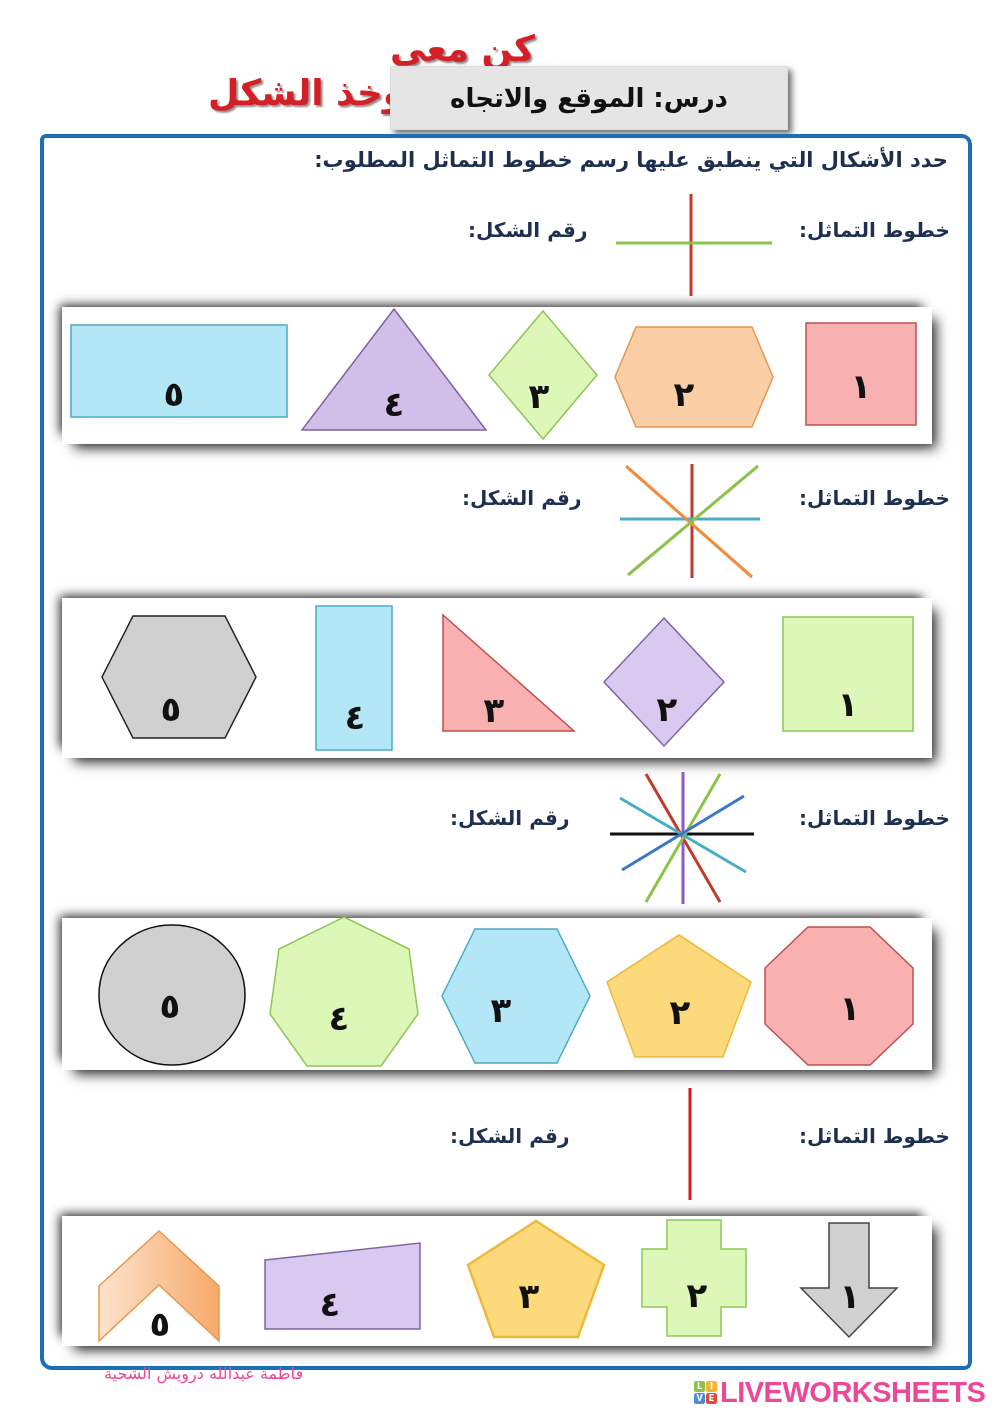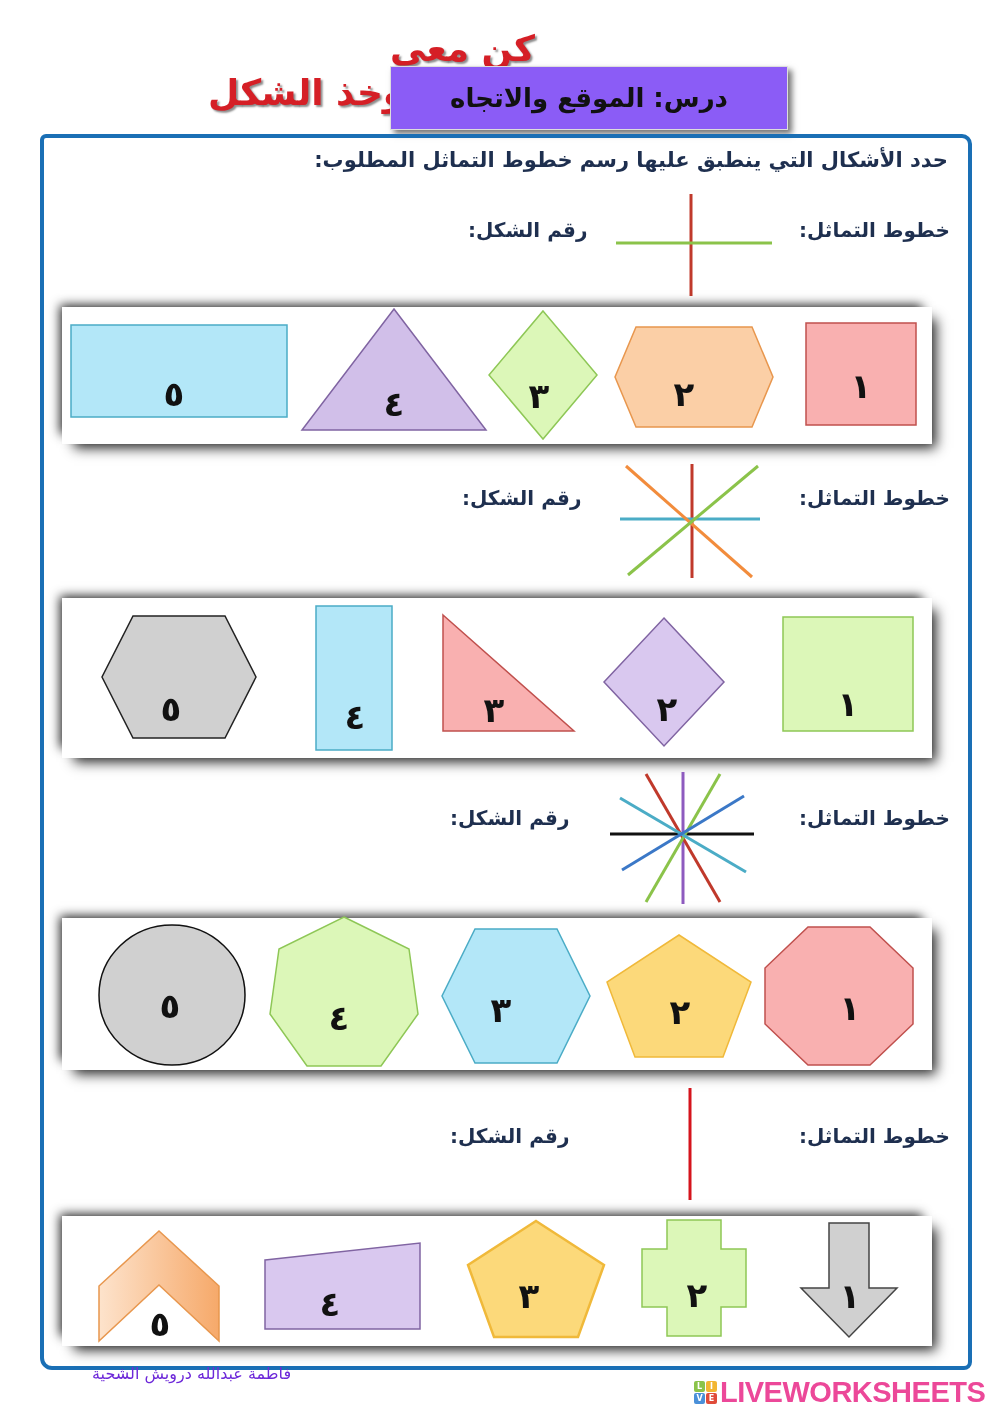--- a/index.html
+++ b/index.html
@@ -7,21 +7,21 @@
     width: 1000px; height: 1413px; background: #ffffff; position: relative; overflow: hidden;
     font-family: "DejaVu Sans", sans-serif;
   }
   .abs { position: absolute; }
   .title-red {
     color: #d51f26; font-weight: bold; font-size: 36px; direction: rtl; white-space: nowrap;
     text-shadow: 2px 2px 2px rgba(0,0,0,0.45);
     font-family: "DejaVu Sans", sans-serif;
   }
   .lesson-box {
-    left: 390px; top: 66px; width: 396px; height: 62px; background: #8b5cf6;
+    left: 390px; top: 66px; width: 396px; height: 62px; background: #e5e5e5;
     box-shadow: 4px 4px 6px rgba(0,0,0,0.55); border: 1px solid #ddd;
     display: flex; align-items: center; justify-content: center;
   }
   .lesson-box span { font-size: 26px; font-weight: bold; color: #111; direction: rtl; }
   .frame {
     left: 40px; top: 134px; width: 924px; height: 1228px;
     border: 4px solid #1a6fb5; border-radius: 6px 10px 8px 12px;
   }
   .instruction {
     right: 52px; top: 148px; font-size: 21px; font-weight: bold; color: #1e2f4f; direction: rtl; white-space: nowrap;
@@ -37,21 +37,21 @@
     box-shadow: -6px -6px 10px -4px rgba(0,0,0,0.85), 8px 8px 12px -4px rgba(0,0,0,0.85);
   }
   .shape-wrap { position: absolute; }
   .shape-wrap svg { position: absolute; left: 0; top: 0; overflow: visible; }
   .num {
     position: absolute; font-size: 34px; font-weight: bold; color: #111;
     transform: translate(-50%, -50%); line-height: 1;
   }
   .sym svg { overflow: visible; }
   .footer-author {
-    left: 92px; top: 1364px; font-size: 16px; color: #6d28d9; direction: rtl; white-space: nowrap;
+    left: 104px; top: 1364px; font-size: 16px; color: #ec4899; direction: rtl; white-space: nowrap;
   }
   .lw-logo { left: 694px; top: 1376px; display: flex; align-items: center; }
   .lw-grid { display: grid; grid-template-columns: 11px 11px; grid-template-rows: 11px 11px; gap: 1px; margin-right: 3px; }
   .lw-grid span { font-size: 8px; font-weight: bold; color: #fff; display: flex; align-items: center; justify-content: center; border-radius: 2px; }
   .lw-text { font-size: 29px; font-weight: bold; color: #ec4899; letter-spacing: -0.5px; font-family: "Liberation Sans", sans-serif; }
 </style>
 </head>
 <body>
 
 <div class="abs title-red" style="left:355px; top:28px;margin-left:35px;">كن معي</div>

